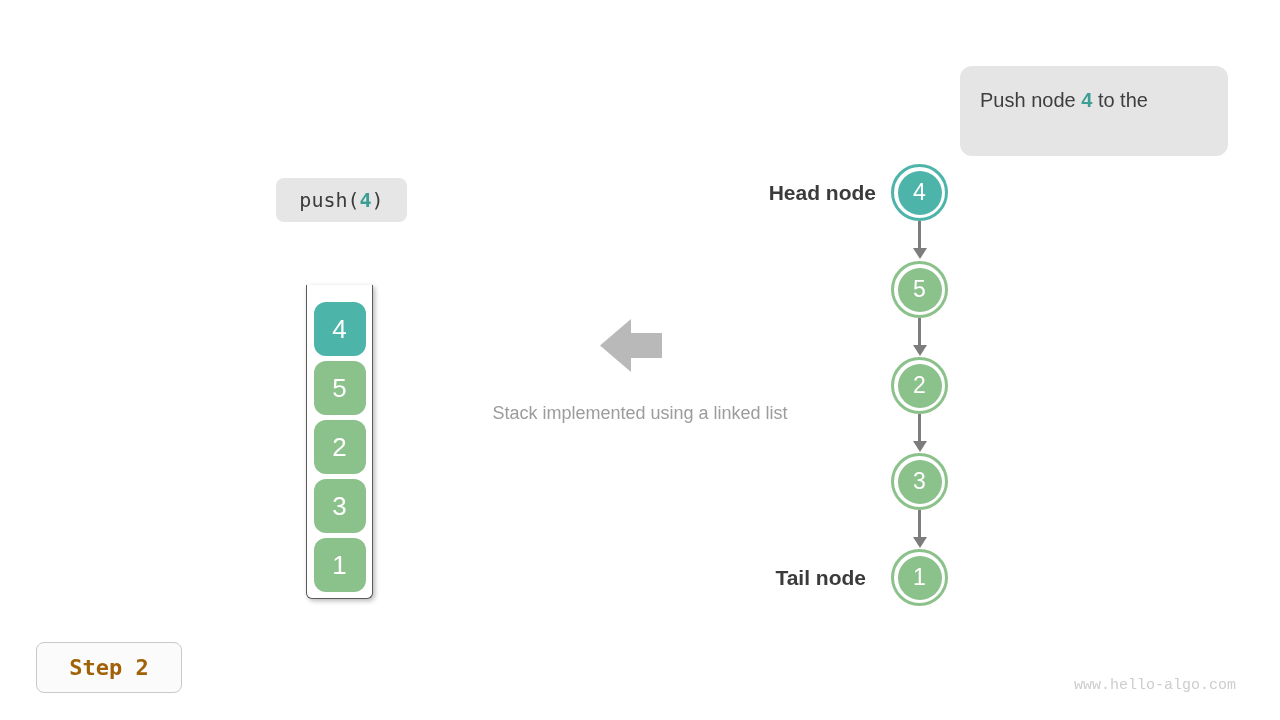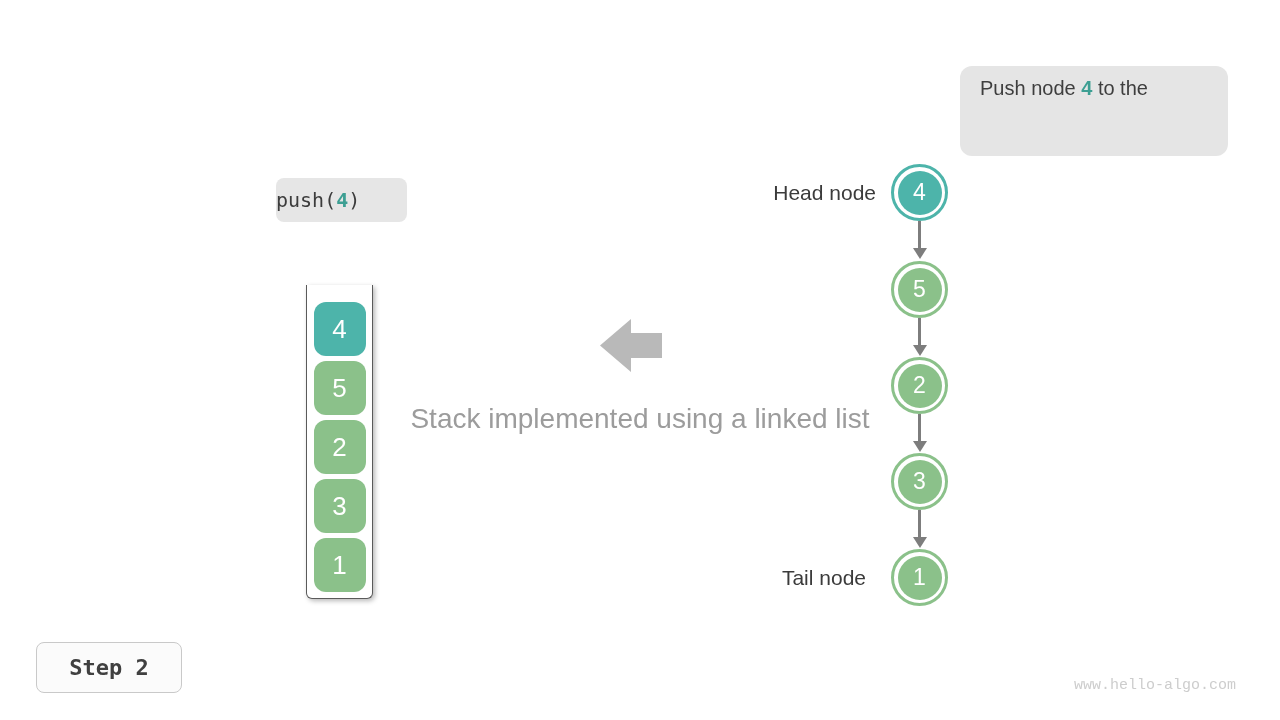--- a/index.html
+++ b/index.html
@@ -13,35 +13,35 @@
     font-family: "Liberation Sans", sans-serif;
   }
 
   
   .tooltip {
     position: absolute;
     left: 960px; top: 66px;
     width: 268px; height: 90px;
     background: #e5e5e5;
     border-radius: 12px;
-    padding: 7px 20px;
+    padding: 19px 20px;
     font-size: 20px;
     line-height: 30px;
     color: #3e3e3e;
   }
   .hl { color: #3d9f93; font-weight: 700; }
 
   
   .code-box {
     position: absolute;
     left: 276px; top: 178px;
     width: 131px; height: 44px;
     background: #e6e6e6;
     border-radius: 8px;
-    display: flex; align-items: center; 
+    display: flex; align-items: center; justify-content: center;
     font-family: "DejaVu Sans Mono", monospace;
     font-size: 20px;
     color: #3c3c3c;
   }
 
   
   .stack-frame {
     position: absolute;
     left: 306px; top: 285px;
     width: 67px; height: 314px;
@@ -99,50 +99,50 @@
     border-left: 7px solid transparent;
     border-right: 7px solid transparent;
     border-top: 11px solid #7d7d7d;
   }
 
   .node-label {
     position: absolute;
     height: 57px;
     display: flex; align-items: center;
     font-size: 21px;
-    font-weight: 400;
+    font-weight: 700;
     color: #3b3b3b;
   }
   .head-label { right: 404px; top: 164px; }
   .tail-label { right: 414px; top: 549px; text-align: right; }
 
   
   .block-arrow { position: absolute; left: 600px; top: 319px; }
   .caption {
     position: absolute;
     left: 340px; top: 403px;
     width: 600px;
     text-align: center;
-    font-size: 28px;
+    font-size: 18px;
     color: #9c9c9c;
   }
 
   
   .step-badge {
     position: absolute;
     left: 36px; top: 642px;
     width: 146px; height: 51px;
     background: #fbfbfb;
     border: 1.5px solid #c9c9c9;
     border-radius: 8px;
     display: flex; align-items: center; justify-content: center;
     font-family: "DejaVu Sans Mono", monospace;
     font-size: 22px;
     font-weight: 700;
-    color: #404040;
+    color: #a16207;
   }
 
   
   .watermark {
     position: absolute;
     right: 44px; top: 677px;
     font-family: Liberation Mono, monospace;
     font-size: 15px;
     color: #cdcdcd;
   }

